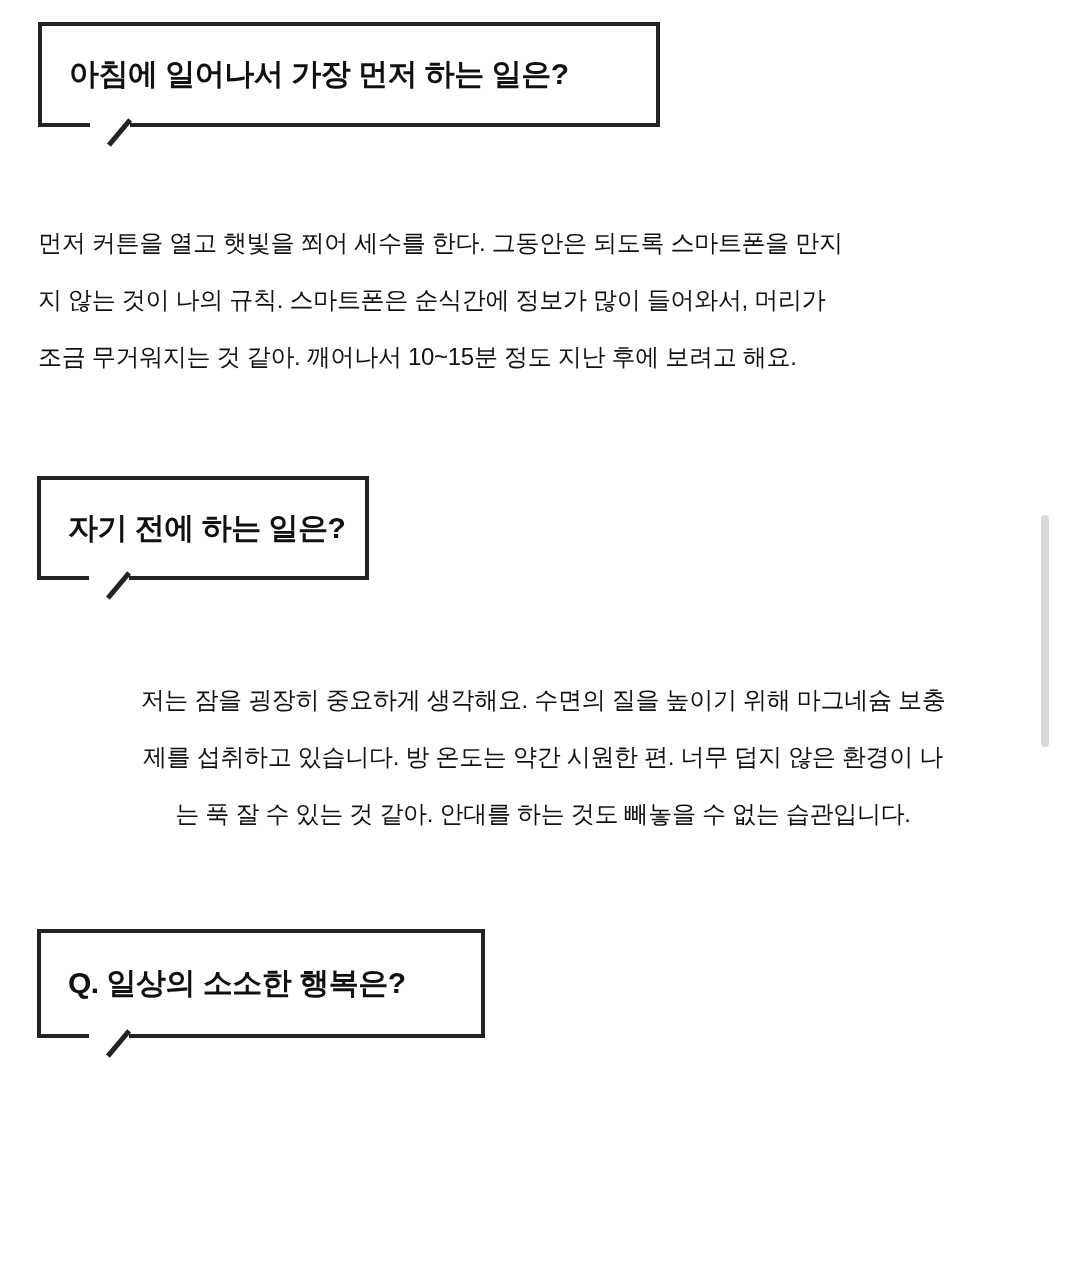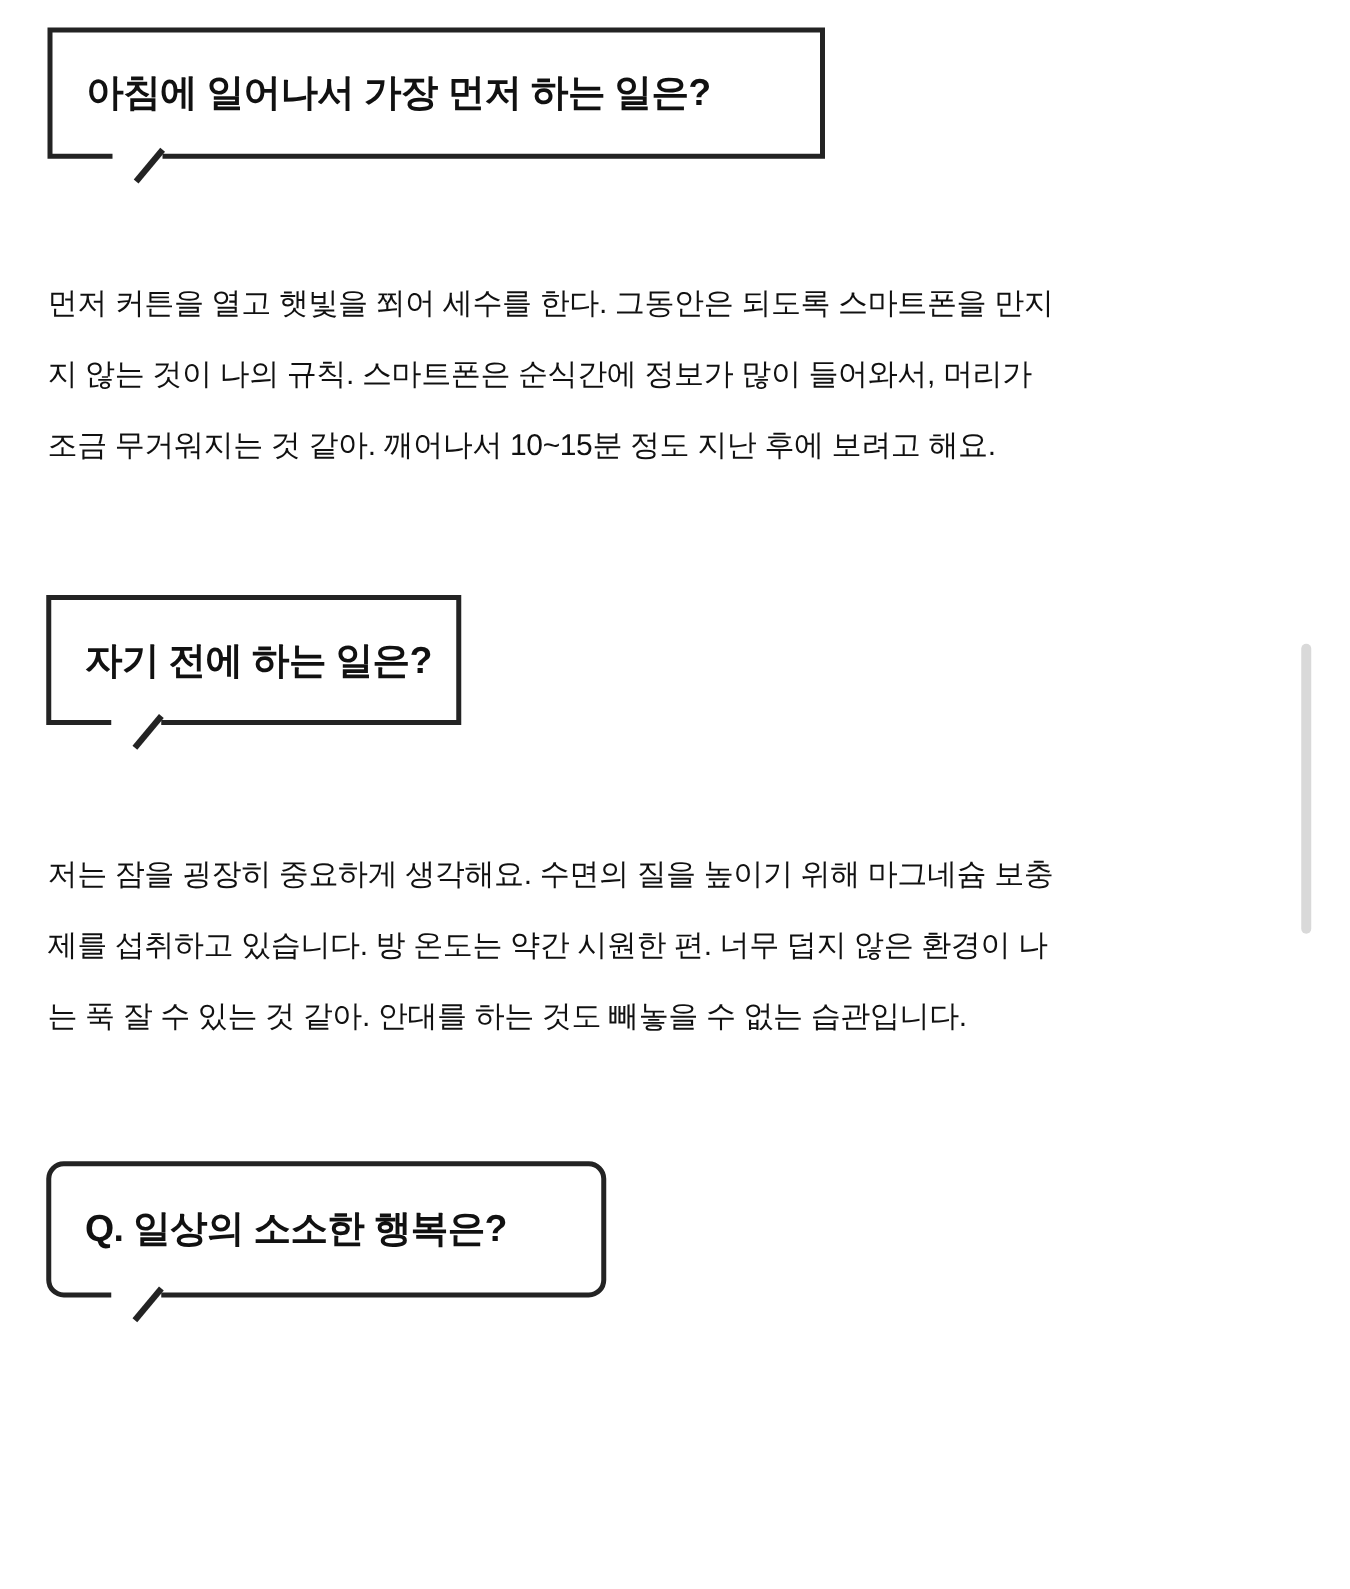--- a/index.html
+++ b/index.html
@@ -27,21 +27,21 @@
   .qbox .qtext {
     padding-left: 27px;
     font-size: 30px;
     font-weight: 700;
     color: var(--text-col, #111111);
     letter-spacing: -0.5px;
     white-space: nowrap;
   }
   .qbox-1 { left: 38px; top: 22px;  width: 622px; height: 105px; }
   .qbox-2 { left: 37px; top: 476px; width: 332px; height: 104px; }
-  .qbox-3 { left: 37px; top: 929px; width: 448px; height: 109px; border-radius: 14px; }
+  .qbox-3 { left: 37px; top: 929px; width: 448px; height: 109px; }
 
   
   .tail { position: absolute; left: 0; bottom: 0; width: 0; height: 0; }
   .tail .tail-gap {
     position: absolute;
     left: 48px;
     bottom: -6px;
     width: 40px;
     height: 7px;
     background: #ffffff;
@@ -64,21 +64,21 @@
     margin: 0;
     left: 38px;
     width: 1010px;
     font-size: 24px;
     line-height: 57px;
     color: var(--text-col, #111111);
     letter-spacing: -0.3px;
     white-space: pre-line;
   }
   .answer-1 { top: 214px; }
-  .answer-2 { top: 671px; }
+  .answer-2 { top: 671px; text-align: center; }
   .answer-3 { top: 1124px; }
 
   
   .scrollbar-thumb {
     position: absolute;
     left: 1041px;
     top: 515px;
     width: 8px;
     height: 232px;
     border-radius: 4px;

